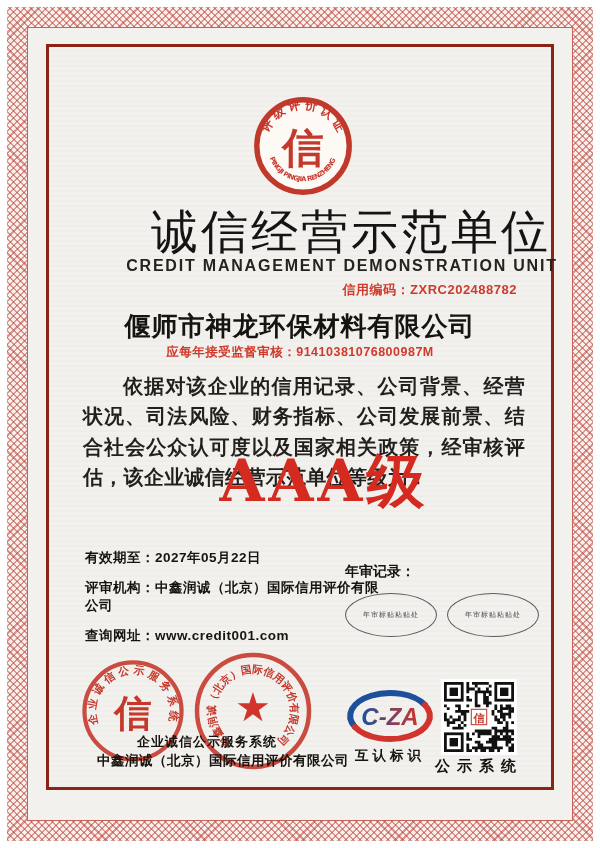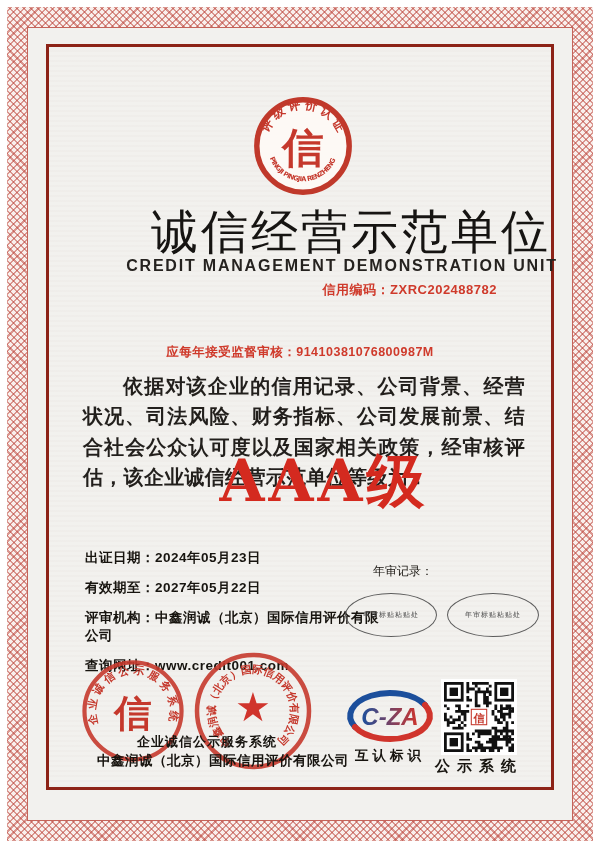--- a/index.html
+++ b/index.html
@@ -21,39 +21,39 @@
   .abs { position:absolute; }
 
   
   .seal-top { left:195px; top:36px; width:118px; height:122px; }
   .seal text { font-family:"DejaVu Sans", sans-serif; }
 
   .title { top:154px; left:0; width:100%; text-align:right; font-size:47px; font-weight:400;
       color:#161412; letter-spacing:3px; font-family:"Liberation Serif", serif; }
   .subtitle { top:210px; left:0; width:100%; text-align:center; font-size:16px; font-weight:bold;
       color:#25221f; letter-spacing:1.8px;margin-left:42px; }
-  .credit-code { top:234px; left:0; width:100%; text-align:right; padding-right:54px;
+  .credit-code { top:234px; left:0; width:100%; text-align:right; padding-right:34px;
       font-size:13px; font-weight:bold; color:#cf3a2b; letter-spacing:.5px; }
 
   .company { top:262px; left:0; width:100%; text-align:center; font-size:26px; font-weight:900;
       color:#17140f; letter-spacing:1px; }
   .uscc { top:297px; left:0; width:100%; text-align:center; font-size:12.5px; font-weight:bold;
       color:#cf3a2b; letter-spacing:.5px; }
 
   .body-par { top:324px; left:34px; width:442px; font-size:20px; font-weight:bold; color:#221f1c;
       line-height:1.52; text-indent:2em; text-align:justify; letter-spacing:.3px; }
 
   .grade { top:396px; left:0; width:100%; text-align:center; font-size:58px; font-weight:900;
       color:#d42a1f; letter-spacing:4px; font-family:"DejaVu Serif", serif;padding-left:48px; }
 
   .details { top:502px; left:36px; width:300px; font-size:13.5px; font-weight:bold; color:#17140f; }
   .details .row { margin-bottom:12px; letter-spacing:.5px; }
   .details .lab { color:#17140f; }
 
-  .ar-label { top:516px; left:296px; font-size:12px; font-weight:normal; color:#17140f;margin-left:28px; }
+  .ar-label { top:516px; left:296px; font-size:14px; font-weight:bold; color:#17140f; }
   .ar-ellipse { top:546px; width:92px; height:44px; border:1px solid #5c5c5c; border-radius:50%;
       display:flex; align-items:center; justify-content:center; font-size:7px; color:#4c4c4c; letter-spacing:1px; }
   .ar-e1 { left:296px; } .ar-e2 { left:398px; }
 
   .seal-bl { left:28px;  top:608px; width:112px; height:112px; }
   .seal-br { left:140px; top:600px; width:128px; height:128px; }
 
   .cap1 { top:686px; left:0px;  width:316px; text-align:center; font-size:13px;   font-weight:900; color:#17140f; z-index:5; letter-spacing:1px;}
   .cap2 { top:705px; left:0px;  width:348px; text-align:center; font-size:13.5px; font-weight:900; color:#17140f; z-index:5; letter-spacing:.5px;}
 
@@ -88,32 +88,30 @@
         <text x="60" y="78" text-anchor="middle" font-size="42" font-weight="900" fill="#c5382c">信</text>
       </svg>
     </div>
 
     <div class="abs title">诚信经营示范单位</div>
     <div class="abs subtitle">CREDIT MANAGEMENT DEMONSTRATION UNIT</div>
     <div class="abs credit-code">
       <span>信用编码：</span><span>ZXRC202488782</span>
     </div>
 
+    <div class="abs company">偃师市神龙环保材料有限公司</div>
     <div class="abs uscc">
       <span>应每年接受监督审核：</span><span>91410381076800987M</span>
     </div>
 
     <div class="abs body-par">依据对该企业的信用记录、公司背景、经营状况、司法风险、财务指标、公司发展前景、结合社会公众认可度以及国家相关政策，经审核评估，该企业诚信经营示范单位等级为：</div>
 
     <div class="abs grade">AAA级</div>
 
     <div class="abs details">
-      <div class="row">
-        <span class="lab">出证日期：</span><span>2024年05月23日</span>
-      </div>
       <div class="row">
         <span class="lab">有效期至：</span><span>2027年05月22日</span>
       </div>
       <div class="row">
         <span class="lab">评审机构：</span><span>中鑫润诚（北京）国际信用评价有限公司</span>
       </div>
       <div class="row">
         <span class="lab">查询网址：</span><span>www.credit001.com</span>
       </div>
     </div>

